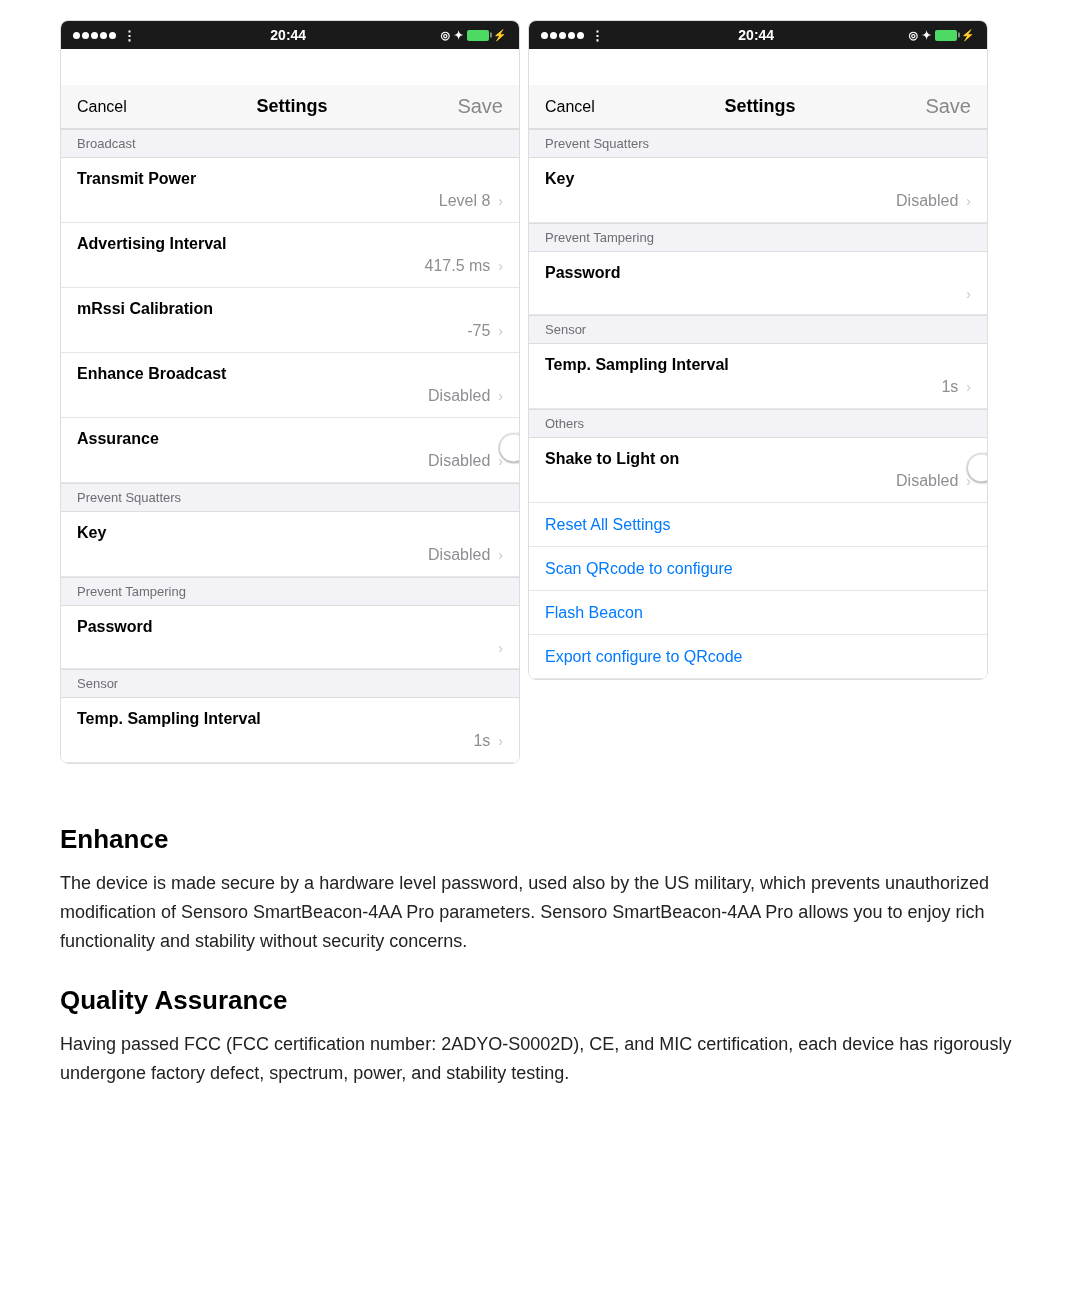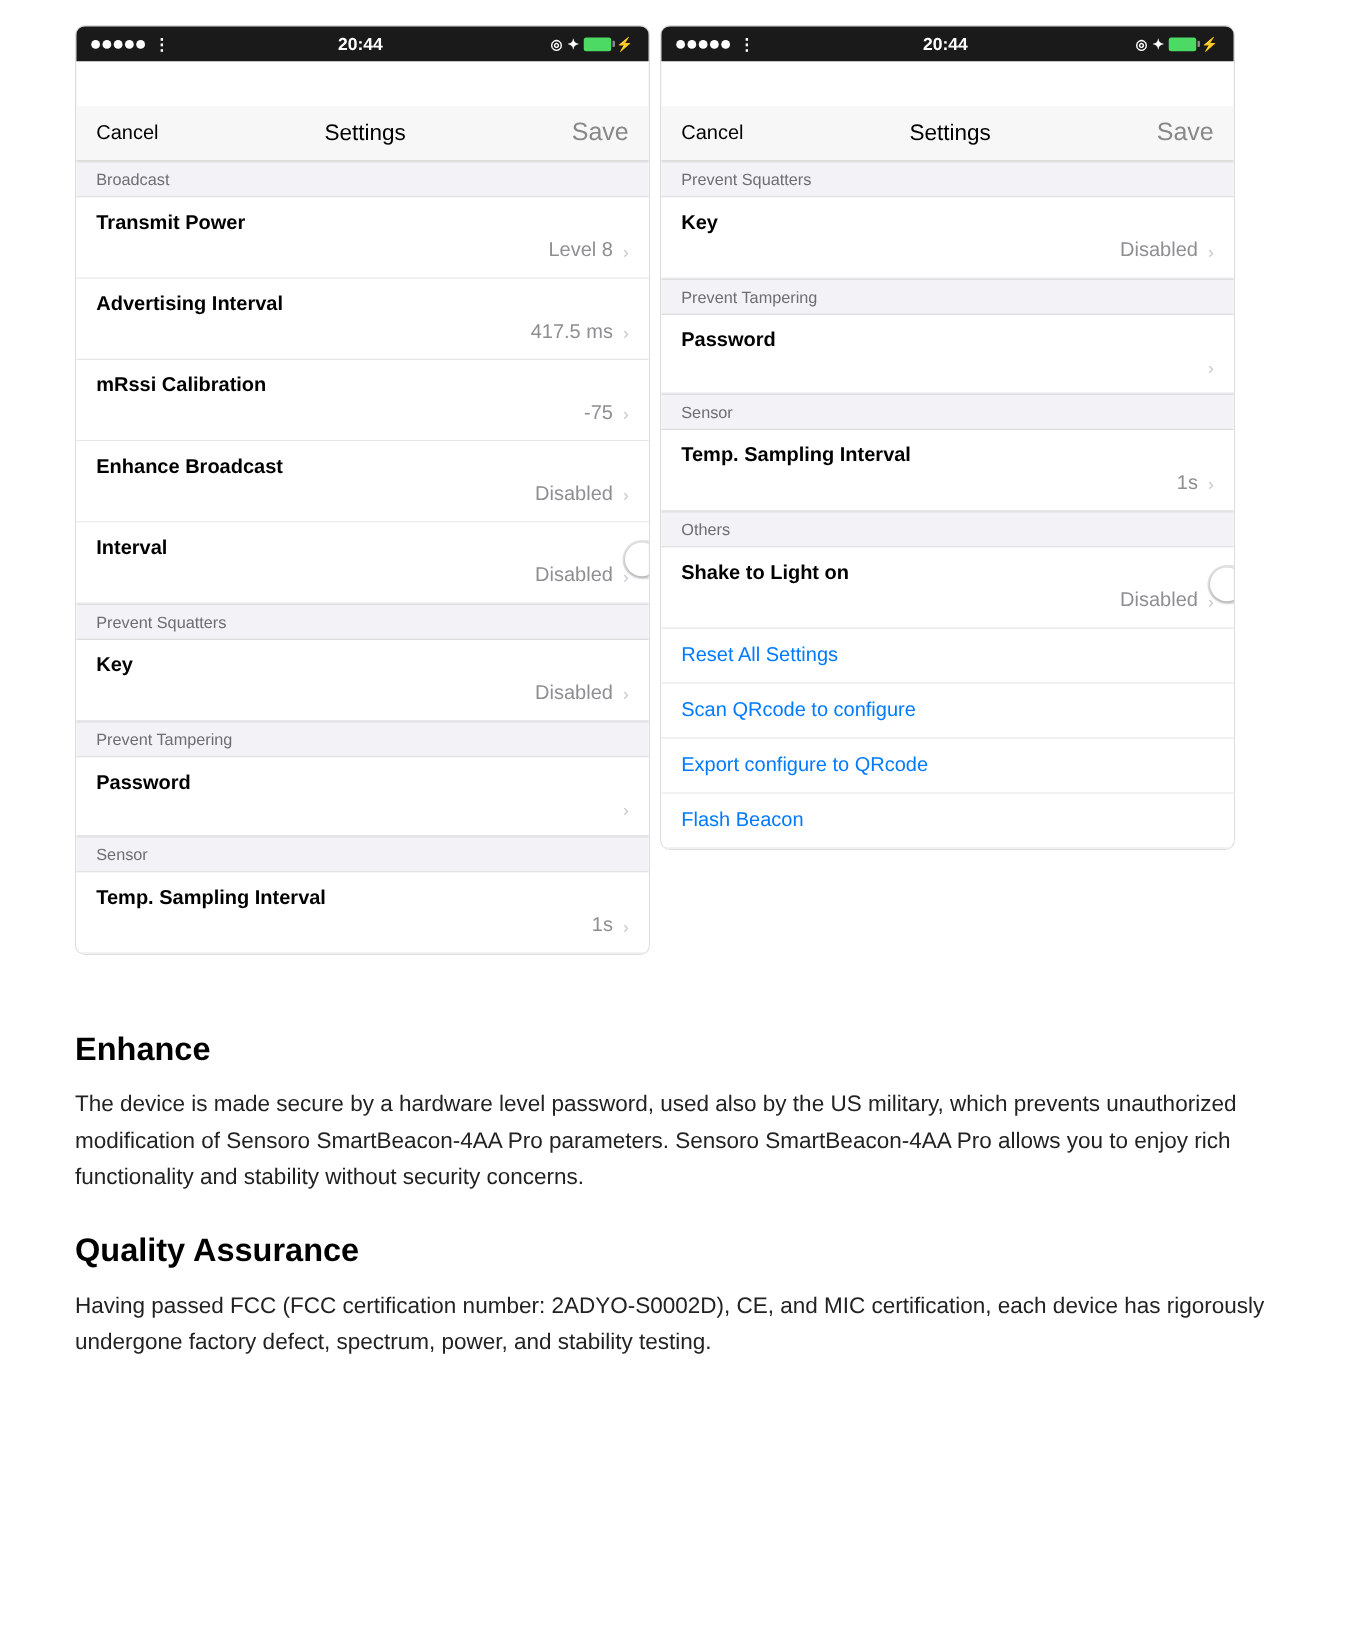--- a/index.html
+++ b/index.html
@@ -77,21 +77,21 @@
       border-bottom: 1px solid #ddd;
       margin-top: 36px;
     }
     .nav-cancel {
       color: #000;
       font-size: 16px;
       cursor: pointer;
     }
     .nav-title {
       font-size: 18px;
-      font-weight: 400;
+      font-weight: 700;
       color: #000;
     }
     .nav-save {
       color: #888;
       font-size: 20px;
       cursor: pointer;
     }
 
     .settings-list {
       background: #fff;
@@ -260,21 +260,21 @@
 
         <div class="settings-row">
           <span class="settings-row-label bold">Enhance Broadcast</span>
           <div class="settings-row-value">
             <span>Disabled</span>
             <span class="chevron">›</span>
           </div>
         </div>
 
         <div class="settings-row" style="position:relative;">
-          <span class="settings-row-label bold">Interval</span>
+          <span class="settings-row-label bold">Assurance</span>
           <div class="settings-row-value">
             <span>Disabled</span>
             <span class="chevron">›</span>
           </div>
 
           <div style="position:absolute; right:-30px; top:50%; transform:translateY(-50%); z-index:10;">
             <div class="toggle">
               <div class="toggle-knob"></div>
             </div>
           </div>
@@ -389,24 +389,24 @@
           </div>
         </div>
 
         <div class="action-row">
           <span style="color:#007aff; font-size:16px;">Reset All Settings</span>
         </div>
         <div class="action-row">
           <span style="color:#007aff; font-size:16px;">Scan QRcode to configure</span>
         </div>
         <div class="action-row">
+          <span style="color:#007aff; font-size:16px;">Flash Beacon</span>
+        </div>
+        <div class="action-row">
           <span style="color:#007aff; font-size:16px;">Export configure to QRcode</span>
-        </div>
-        <div class="action-row">
-          <span style="color:#007aff; font-size:16px;">Flash Beacon</span>
         </div>
       </div>
     </div>
   </div>
 </div>
 
 <div class="content-section">
   <h2 class="section-title">Enhance</h2>
   <p class="section-body">The device is made secure by a hardware level password, used also by the US military, which prevents unauthorized modification of Sensoro SmartBeacon-4AA Pro parameters. Sensoro SmartBeacon-4AA Pro allows you to enjoy rich functionality and stability without security concerns.</p>
 

